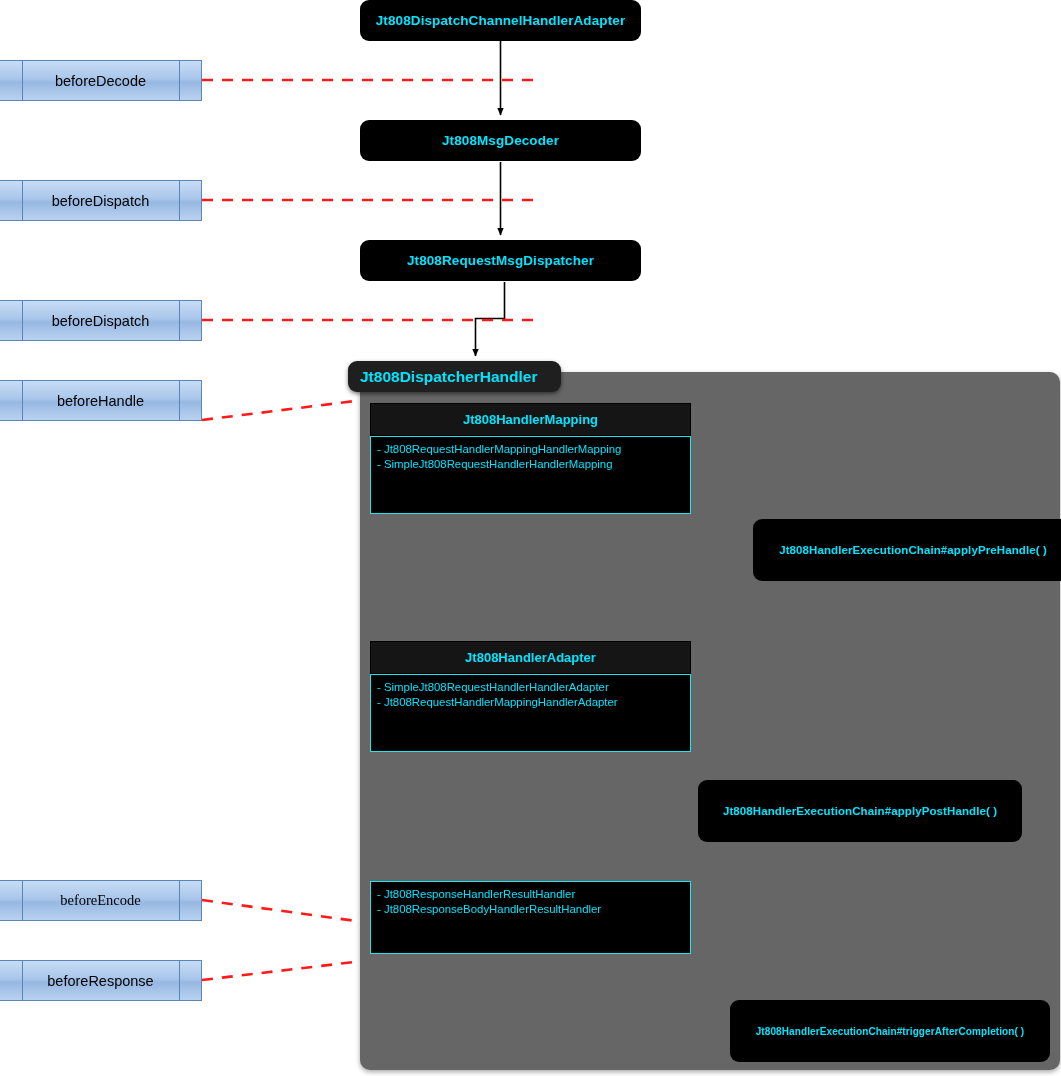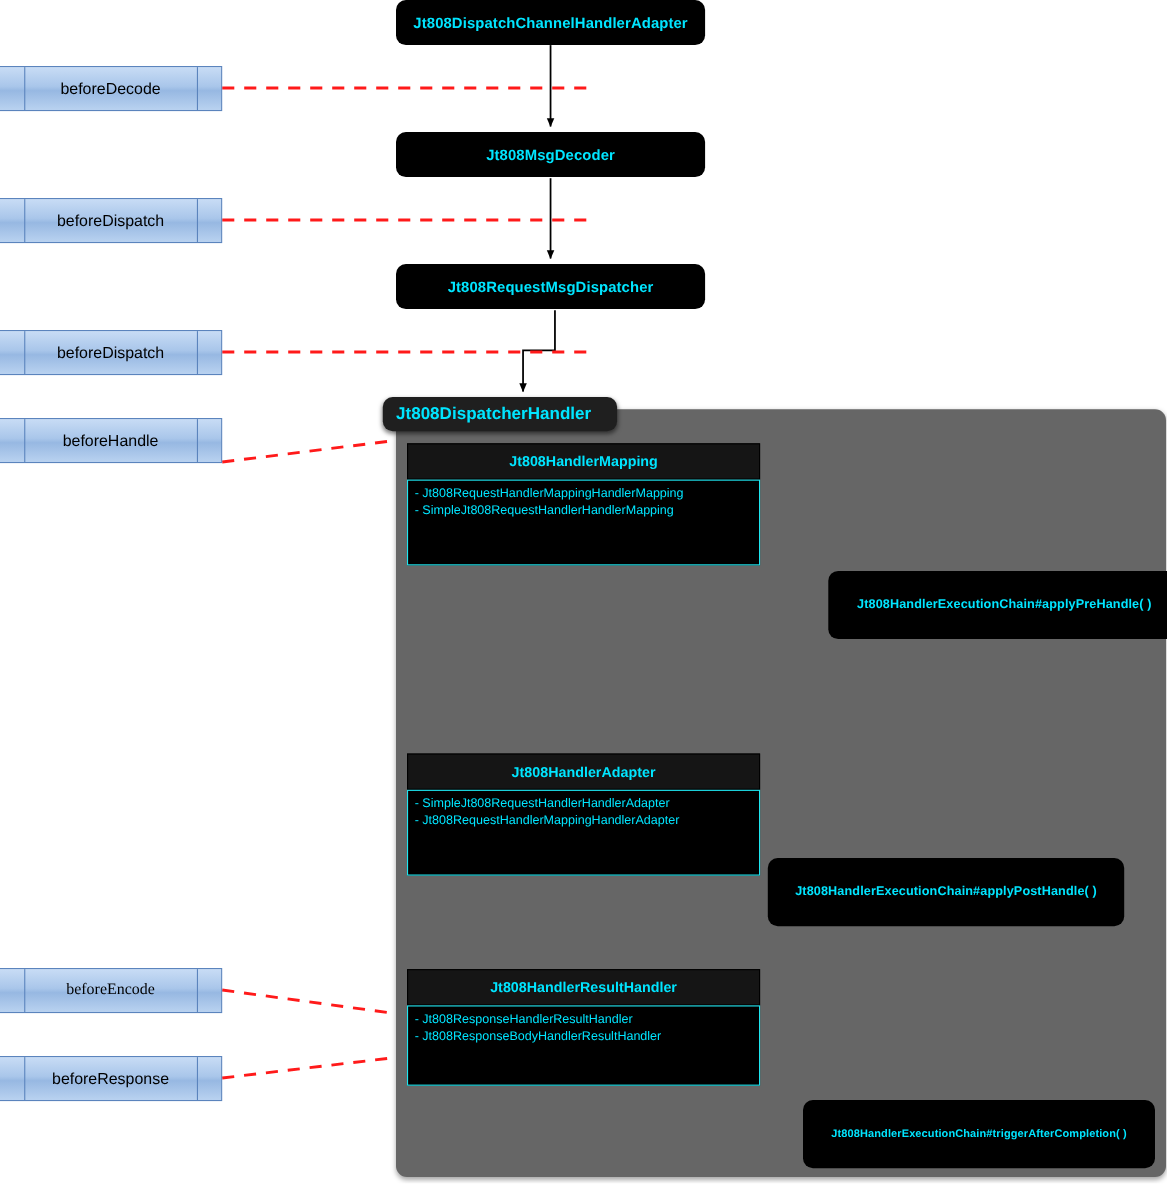--- a/index.html
+++ b/index.html
@@ -146,30 +146,27 @@
 </div>
 
 <div class="abs class-box" style="left:370px; top:403px; width:321px; height:102px;">
   <div class="class-header" style="height:31px;">
     <span>Jt808HandlerMapping</span>
   </div>
   <div class="class-body" style="height:71px;"><span>- Jt808RequestHandlerMappingHandlerMapping</span><br><span>- SimpleJt808RequestHandlerHandlerMapping</span></div>
 </div>
 
 <div class="abs class-box" style="left:370px; top:641px; width:321px; height:102px;">
-  <div class="class-header" style="height:31px;margin-top:44px;">
+  <div class="class-header" style="height:31px;">
     <span>Jt808HandlerAdapter</span>
   </div>
   <div class="class-body" style="height:71px;"><span>- SimpleJt808RequestHandlerHandlerAdapter</span><br><span>- Jt808RequestHandlerMappingHandlerAdapter</span></div>
 </div>
 
 <div class="abs class-box" style="left:370px; top:881px; width:321px; height:97px;">
-  <div class="class-header" style="height:31px;">
-    <span>Jt808HandlerResultHandler</span>
-  </div>
   <div class="class-body" style="height:66px;"><span>- Jt808ResponseHandlerResultHandler</span><br><span>- Jt808ResponseBodyHandlerResultHandler</span></div>
 </div>
 
 <div class="abs node-black" style="left:730px; top:519px; width:320px; height:62px; font-size:11.5px;margin-left:23px;">
   <span>Jt808HandlerExecutionChain#applyPreHandle( )</span>
 </div>
 
 <div class="abs node-black" style="left:698px; top:780px; width:324px; height:62px; font-size:11.5px;">
   <span>Jt808HandlerExecutionChain#applyPostHandle( )</span>
 </div>

